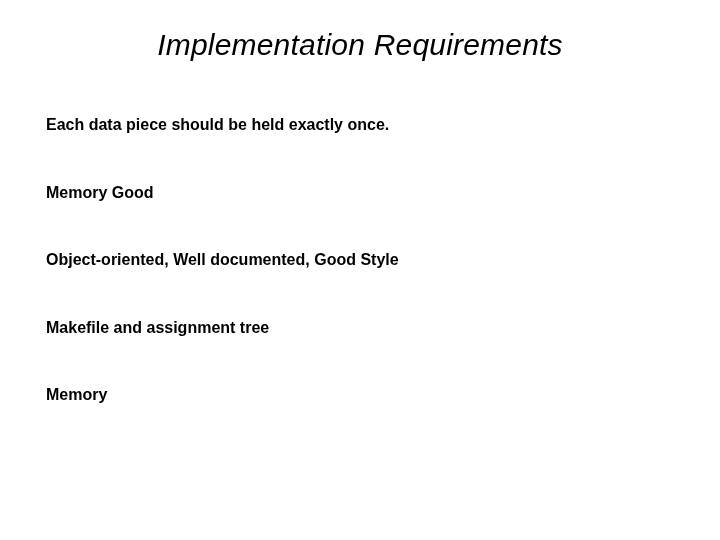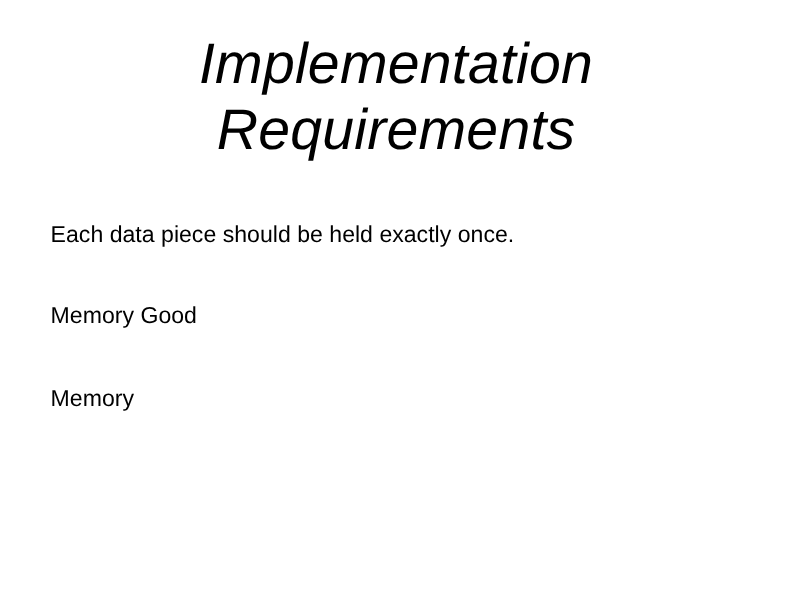--- a/index.html
+++ b/index.html
@@ -15,40 +15,42 @@
       color: #000000;
       overflow: hidden;
       position: relative;
     }
     .slide {
       width: 100%;
       height: 100%;
       padding: 28px 42px 0 42px;
     }
     .title {
-      font-size: 52px;
+      font-size: 30px;
       font-style: italic;
       font-weight: 400;
       text-align: center;
       margin-bottom: 52px;
       letter-spacing: 0.2px;
     }
     .bullets {
       padding-left: 4px;
     }
     .bullet {
-      font-size: 21px;
-      font-weight: 400;
+      font-size: 16px;
+      font-weight: 700;
       line-height: 1.35;
       margin-bottom: 46px;
     }
   </style>
 </head>
 <body>
 
 <div class="slide">
   <h1 class="title">Implementation Requirements</h1>
   <div class="bullets">
     <div class="bullet">Each data piece should be held exactly once.</div>
     <div class="bullet">Memory Good</div>
+    <div class="bullet">Object-oriented, Well documented, Good Style</div>
+    <div class="bullet">Makefile and assignment tree</div>
     <div class="bullet">Memory</div>
   </div>
 </div>
 
 </body></html>

